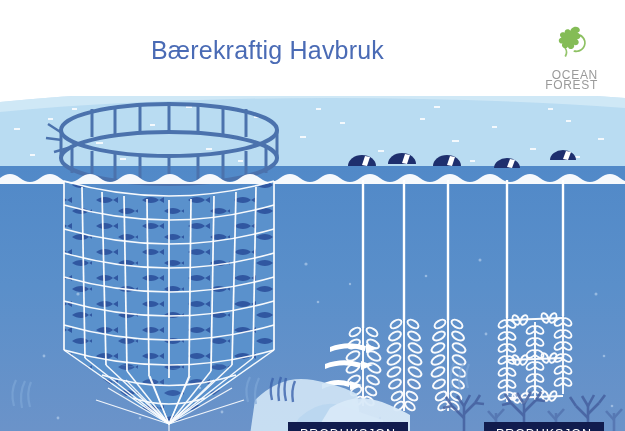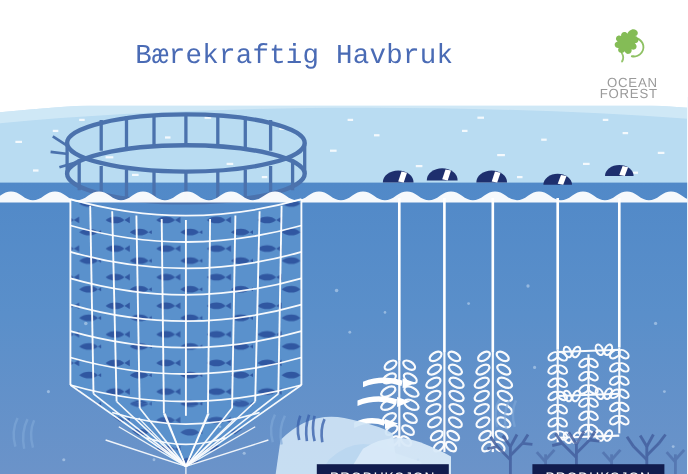--- a/index.html
+++ b/index.html
@@ -3,21 +3,21 @@
 <meta charset="utf-8">
 <style>
   html,body{margin:0;padding:0;background:#fff;}
   body{font-family:"Liberation Sans",sans-serif;}
   #stage{position:relative;width:625px;height:431px;overflow:hidden;background:#ffffff;}
 
   
   #header{position:absolute;left:0;top:0;width:625px;height:96px;background:#ffffff;z-index:40;}
   #title{position:absolute;left:0;top:36px;width:625px;text-align:center;
          font-size:25px;color:#4a6bb5;letter-spacing:.2px;font-weight:400;
-         padding-right:90px;box-sizing:border-box;font-family:Liberation Mono, monospace;}
+         padding-right:90px;box-sizing:border-box;}
   #logo{position:absolute;left:538px;top:26px;width:62px;height:56px;}
   #logo .mark{position:absolute;left:14px;top:0;width:40px;height:32px;}
   #logo .ltext{position:absolute;left:2px;top:44px;width:58px;
                font-size:12px;line-height:10px;color:#9a9a9a;letter-spacing:.7px;text-align:right;}
 
   
   #scene{position:absolute;left:0;top:88px;width:625px;height:343px;overflow:hidden;}
   .sky{position:absolute;left:0;top:0;width:625px;height:85px;background:#b9dcf2;}
   .sea{position:absolute;left:0;top:78px;width:625px;height:265px;
        background:linear-gradient(180deg,#5189c8 0%,#5a8fca 45%,#6b93c9 100%);}

